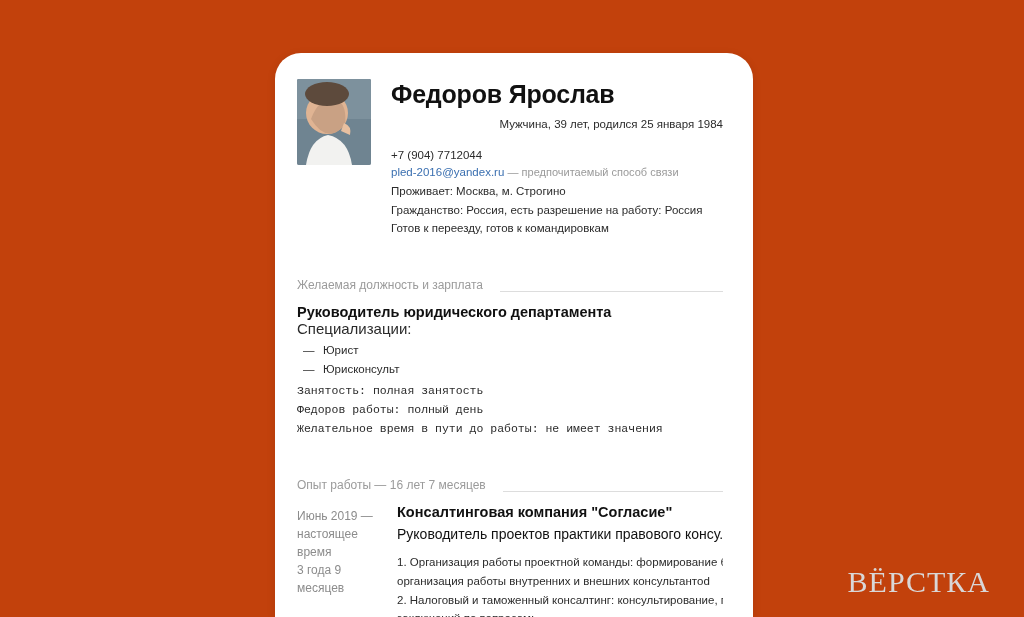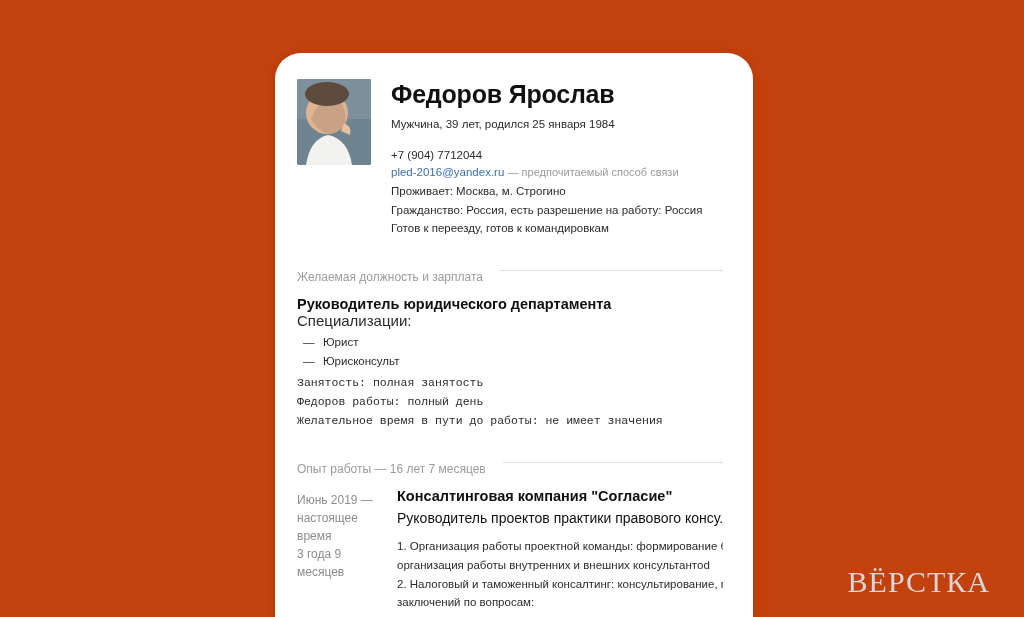--- a/index.html
+++ b/index.html
@@ -77,20 +77,21 @@
     color: #111111;
     line-height: 1.1;
     margin: 2px 0 0 0;
     letter-spacing: -0.2px;
   }
 
   .person-meta {
     font-size: 11.5px;
     color: #2b2b2b;
     margin-top: 9px;
+    text-align: right;
   }
 
   .contact-block {
     margin-top: 17px;
     font-size: 11.5px;
     color: #2b2b2b;
     line-height: 1.55;
   }
   .email {
     color: #3a6fb0;
@@ -103,23 +104,23 @@
 
   .address-block {
     font-size: 11.5px;
     color: #2b2b2b;
     line-height: 1.62;
     padding-left: 94px;
   }
 
   
   .section-head {
-    margin-top: 32px;
+    margin-top: 40px;
     display: flex;
-    align-items: flex-start;
+    align-items: flex-end;
     gap: 17px;
     color: #9b9b9b;
     font-size: 12px;
     white-space: nowrap;
   }
   .section-head .rule {
     flex: 1 1 auto;
     height: 1px;
     background: #dddddd;
   }

